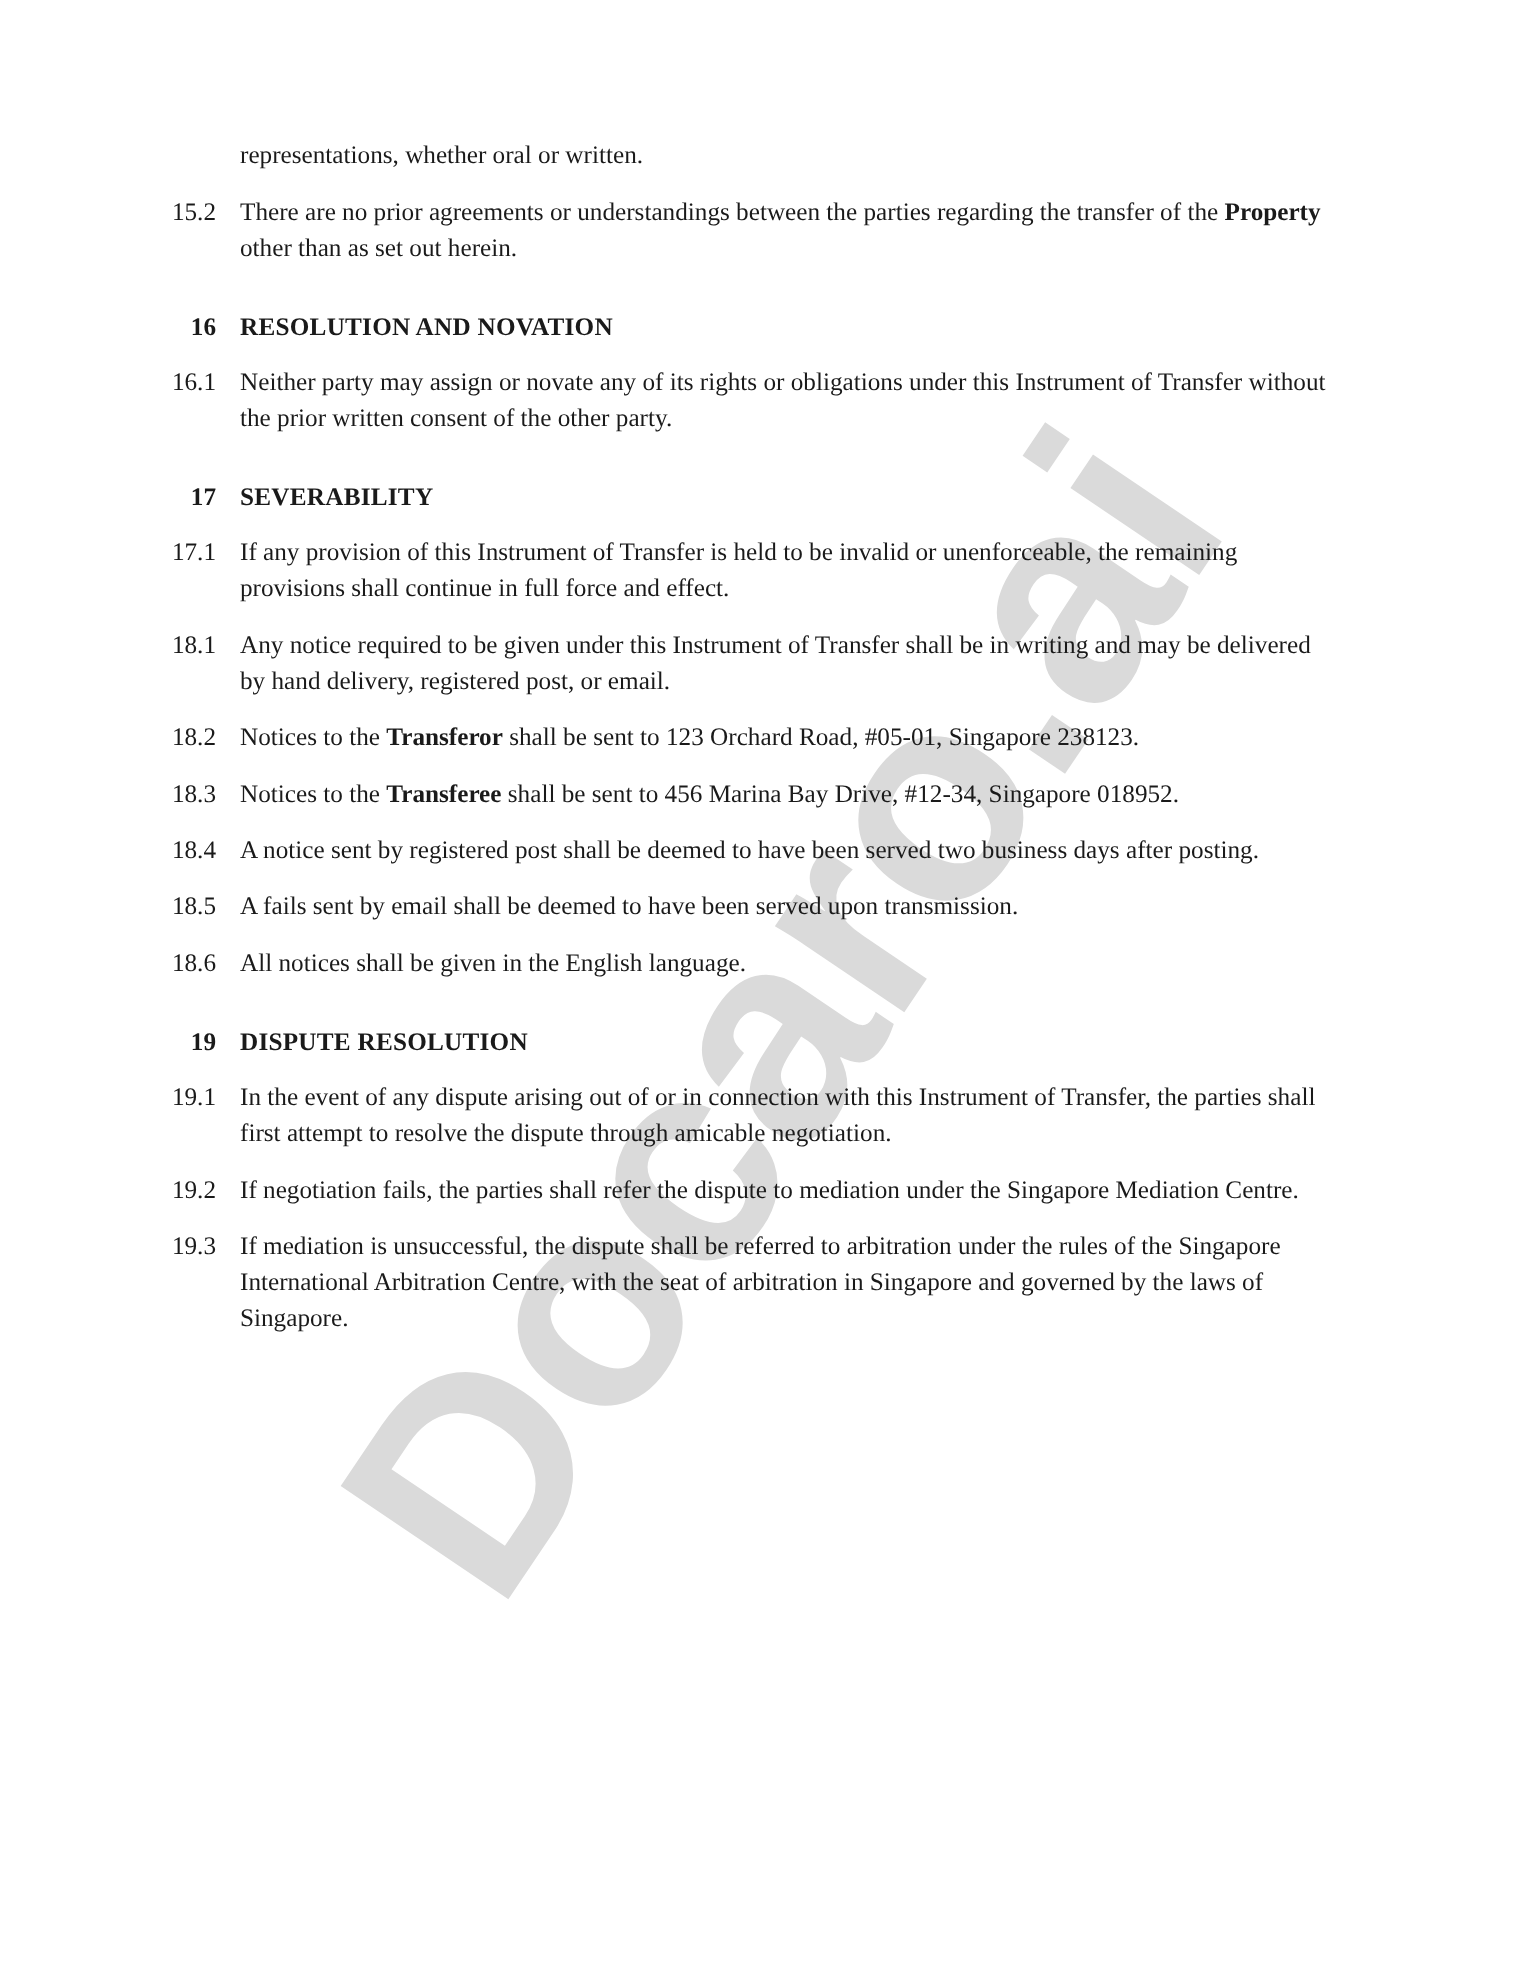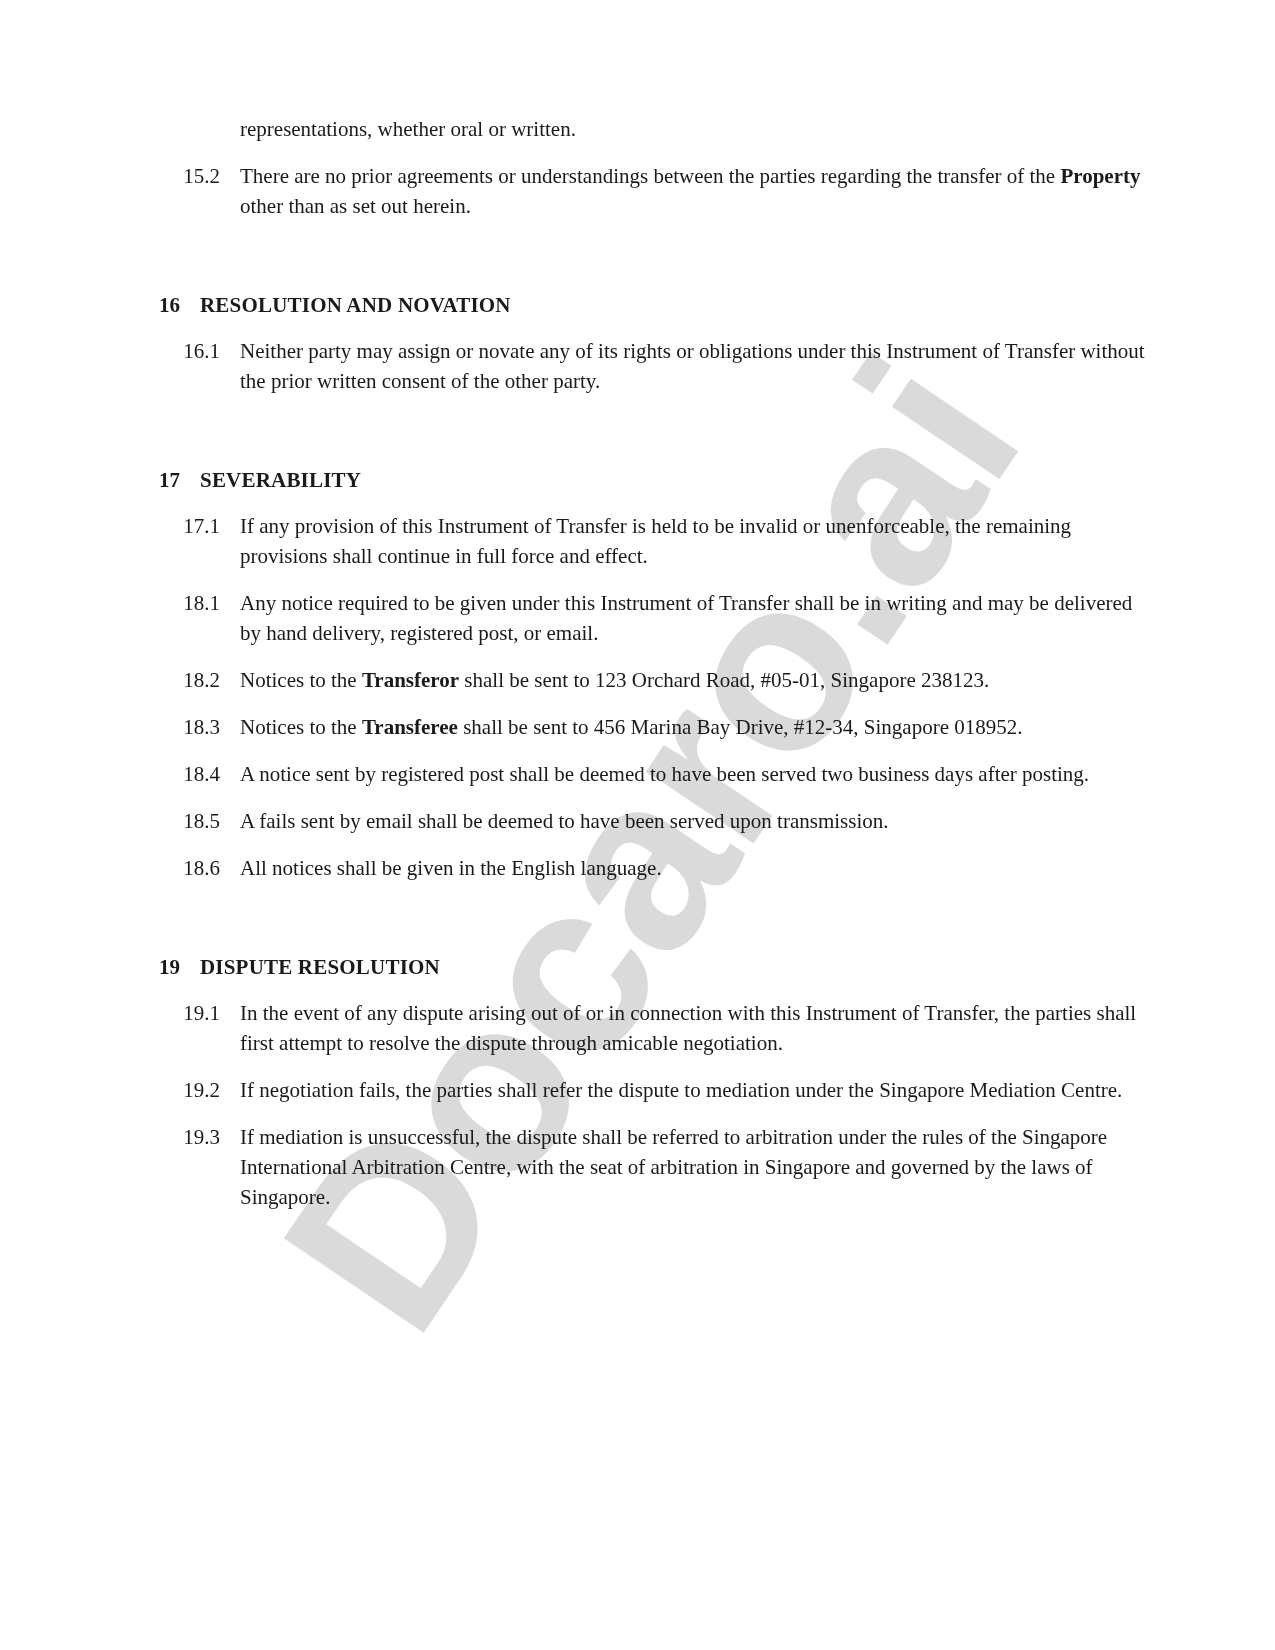--- a/index.html
+++ b/index.html
@@ -45,22 +45,22 @@
     white-space: nowrap;
   }
   .text, .title {
     margin-left: 20px;
     width: 910px;
     font-size: 21px;
     line-height: 30px;
   }
   .heading-row .num, .title { font-weight: 700; }
   .title { letter-spacing: 0.2px; }
-  .clause { margin-bottom: 17px; margin-left: 40px; }
-  .heading-row { margin-top: 69px; margin-bottom: 16px; }
+  .clause { margin-bottom: 17px; }
+  .heading-row { margin-top: 36px; margin-bottom: 16px; }
   .b { font-weight: 700; }
 </style>
 </head>
 <body>
 
 <div class="page">
   <div class="watermark">Docaro.ai</div>
   <div class="content">
       <div class="clause">
         <span class="num"></span>

